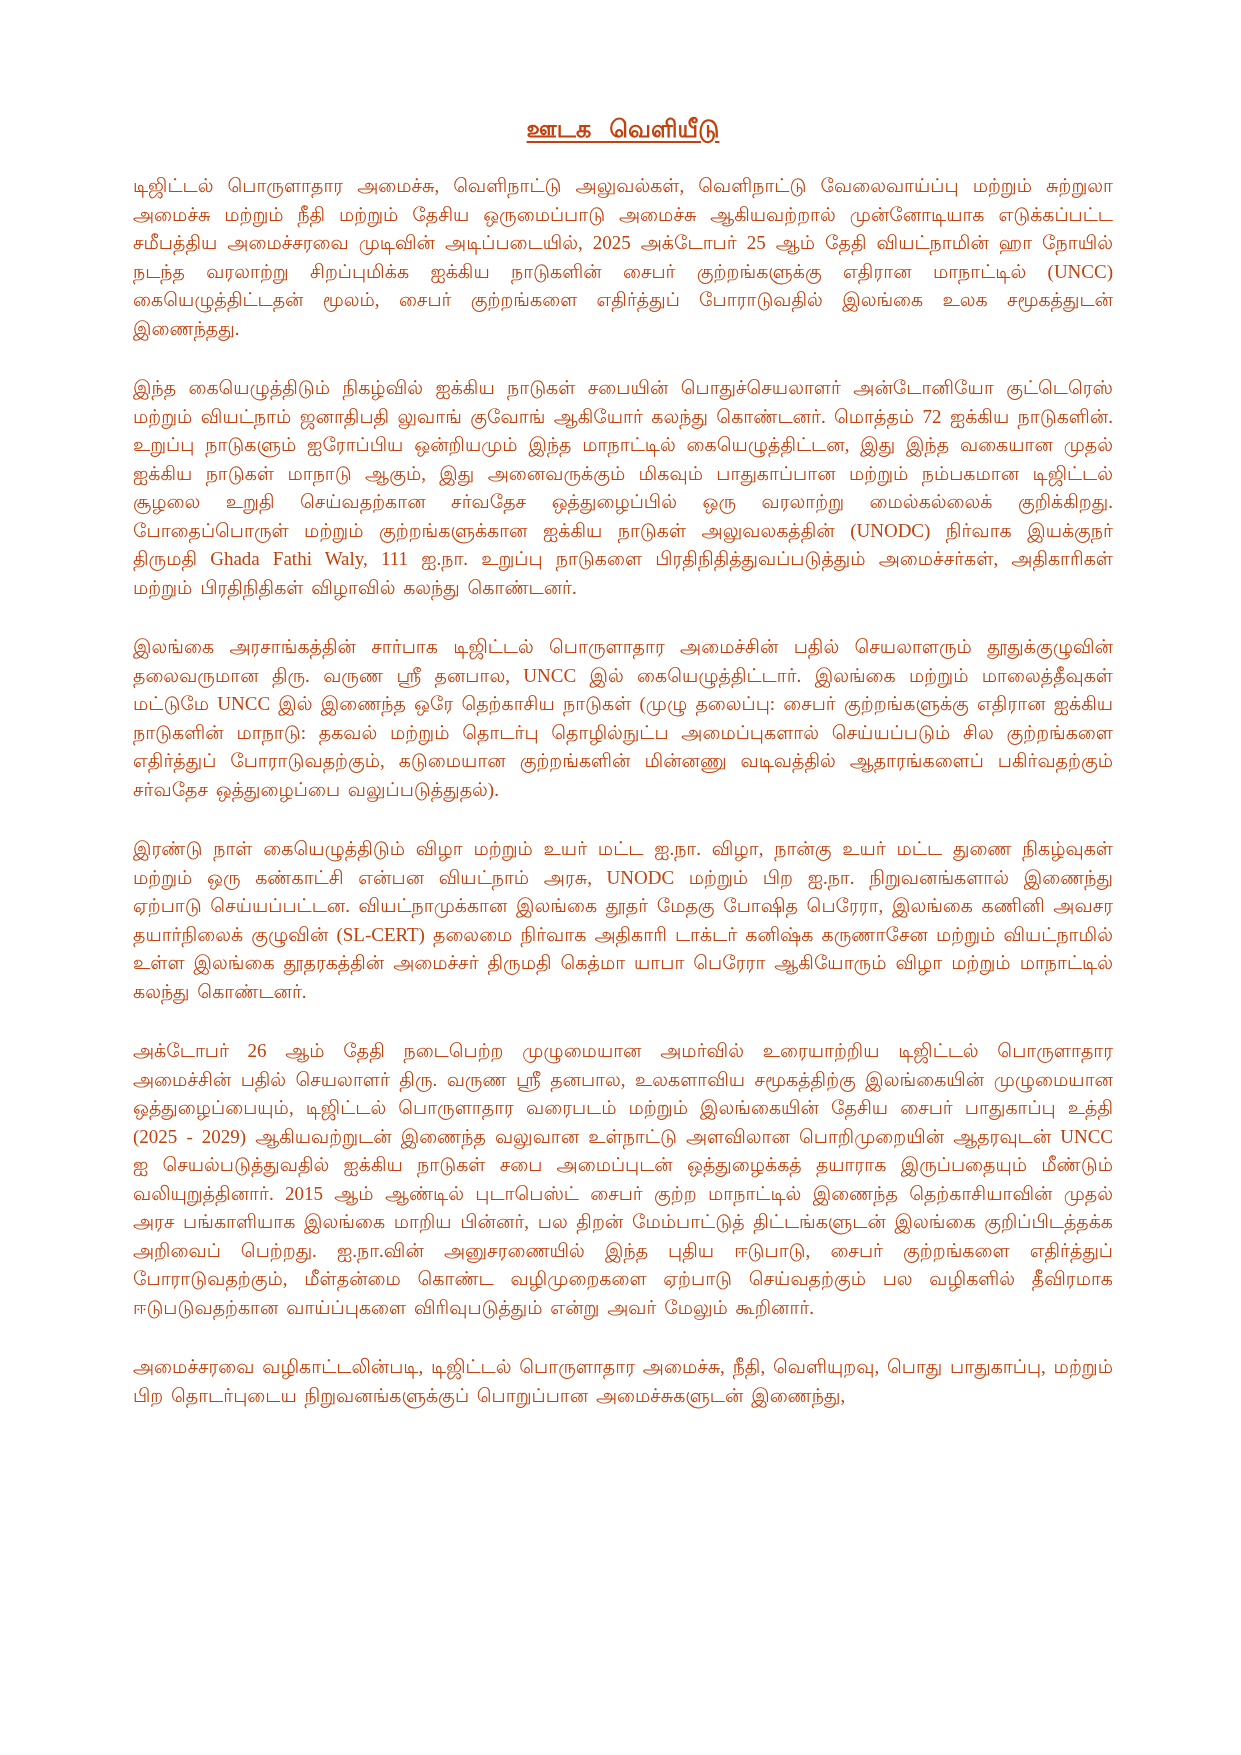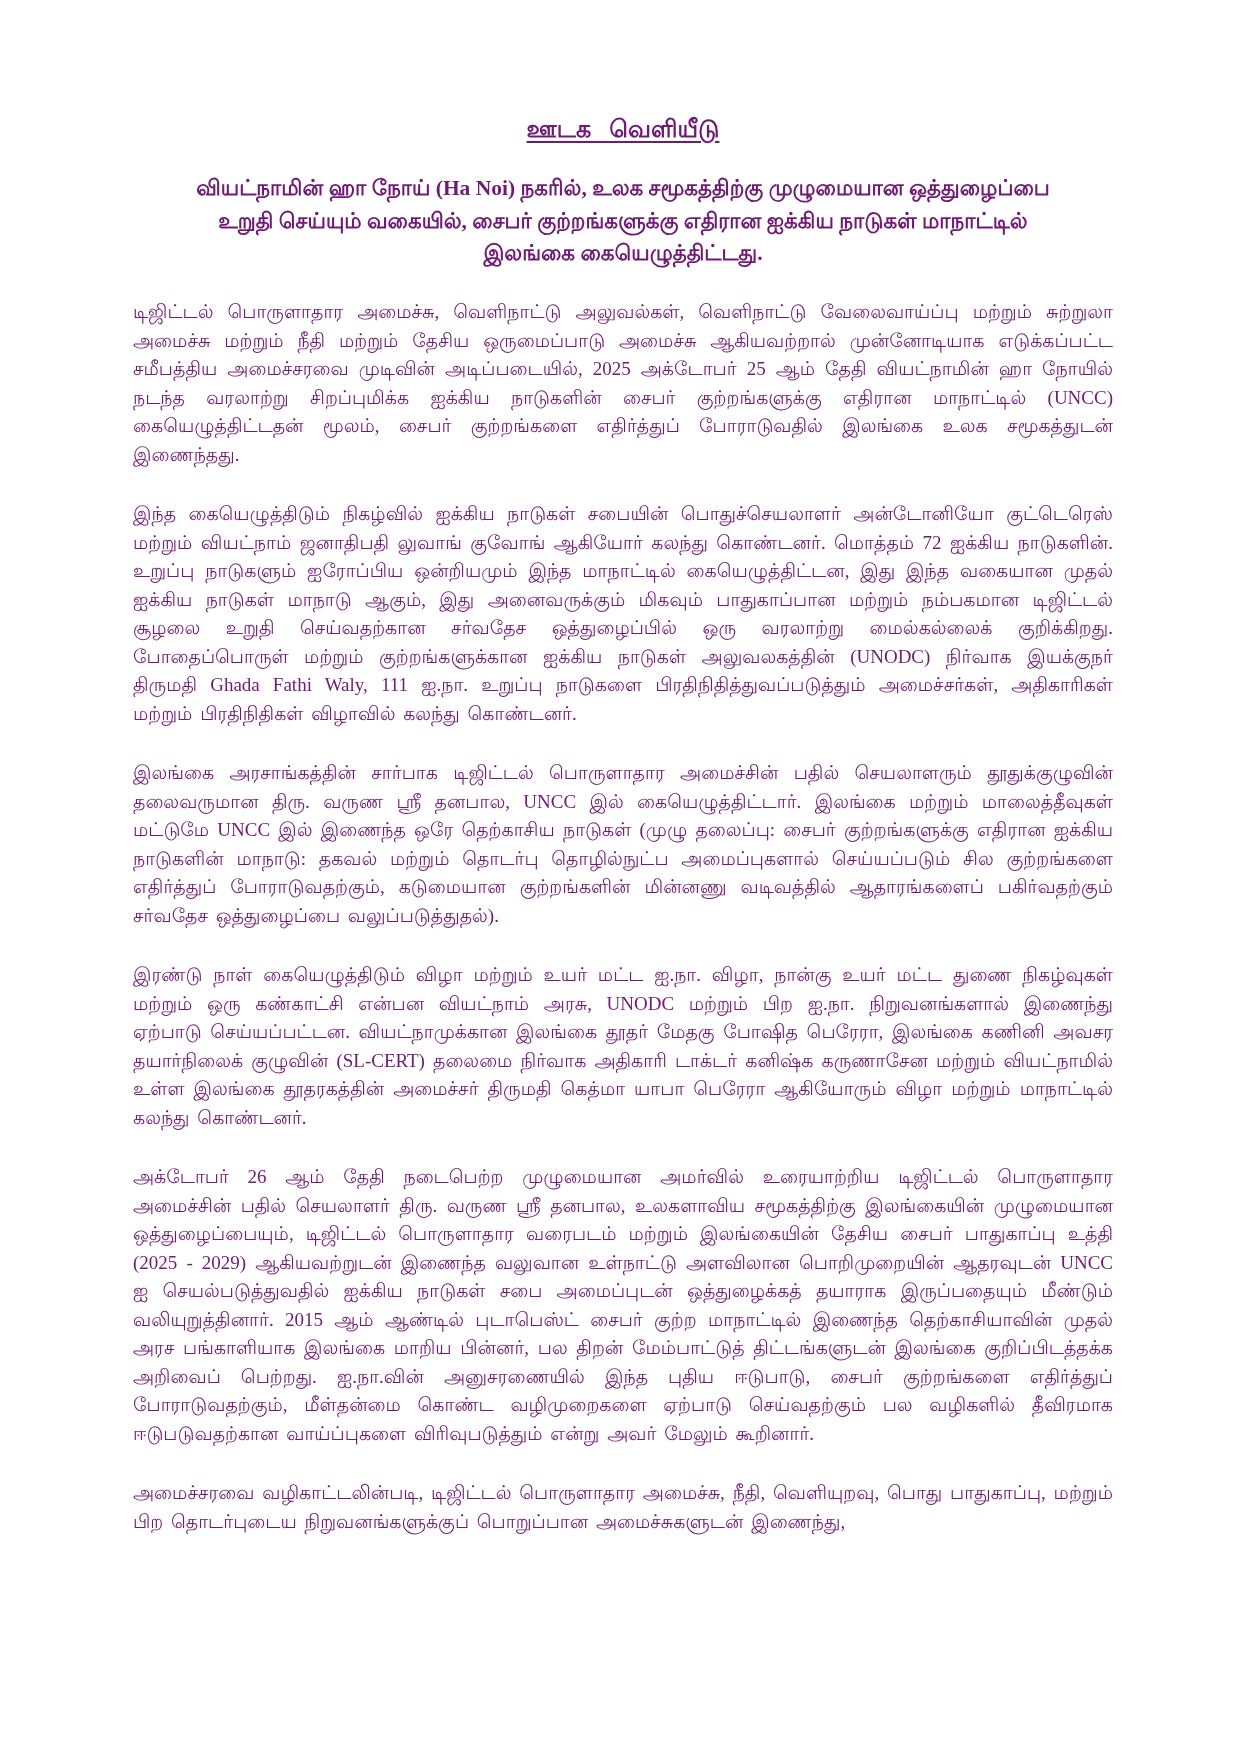--- a/index.html
+++ b/index.html
@@ -9,21 +9,21 @@
   }
   .page {
     position: relative;
     width: 1241px;
     height: 1755px;
     margin: 0 auto;
     background: #ffffff;
     box-sizing: border-box;
     padding: 116px 128px 40px 133px;
     font-family: "Liberation Serif", "DejaVu Serif", serif;
-    color: #701a75;
+    color: #c2410c;
   }
   .title {
     font-size: 24px;
     font-weight: bold;
     text-decoration: underline;
     text-underline-offset: 4px;
     text-align: center;
     word-spacing: 12px;
     margin: 0 0 26px 0;
   }
@@ -45,21 +45,20 @@
   .body-text .para:last-child {
     margin-bottom: 0;
   }
 </style>
 </head>
 <body>
 
 <div class="page">
   <h1 class="title">ஊடக வெளியீடு</h1>
 
-  <h2 class="subtitle">வியட்நாமின் ஹா நோய் (Ha Noi) நகரில், உலக சமூகத்திற்கு முழுமையான ஒத்துழைப்பை உறுதி செய்யும் வகையில், சைபர் குற்றங்களுக்கு எதிரான ஐக்கிய நாடுகள் மாநாட்டில் இலங்கை கையெழுத்திட்டது.</h2>
 
   <div class="body-text">
     <p class="para">டிஜிட்டல் பொருளாதார அமைச்சு, வெளிநாட்டு அலுவல்கள், வெளிநாட்டு வேலைவாய்ப்பு மற்றும் சுற்றுலா அமைச்சு மற்றும் நீதி மற்றும் தேசிய ஒருமைப்பாடு அமைச்சு ஆகியவற்றால் முன்னோடியாக எடுக்கப்பட்ட சமீபத்திய அமைச்சரவை முடிவின் அடிப்படையில், 2025 அக்டோபர் 25 ஆம் தேதி வியட்நாமின் ஹா நோயில் நடந்த வரலாற்று சிறப்புமிக்க ஐக்கிய நாடுகளின் சைபர் குற்றங்களுக்கு எதிரான மாநாட்டில் (UNCC) கையெழுத்திட்டதன் மூலம், சைபர் குற்றங்களை எதிர்த்துப் போராடுவதில் இலங்கை உலக சமூகத்துடன் இணைந்தது.</p>
     <p class="para">இந்த கையெழுத்திடும் நிகழ்வில் ஐக்கிய நாடுகள் சபையின் பொதுச்செயலாளர் அன்டோனியோ குட்டெரெஸ் மற்றும் வியட்நாம் ஜனாதிபதி லுவாங் குவோங் ஆகியோர் கலந்து கொண்டனர். மொத்தம் 72 ஐக்கிய நாடுகளின். உறுப்பு நாடுகளும் ஐரோப்பிய ஒன்றியமும் இந்த மாநாட்டில் கையெழுத்திட்டன, இது இந்த வகையான முதல் ஐக்கிய நாடுகள் மாநாடு ஆகும், இது அனைவருக்கும் மிகவும் பாதுகாப்பான மற்றும் நம்பகமான டிஜிட்டல் சூழலை உறுதி செய்வதற்கான சர்வதேச ஒத்துழைப்பில் ஒரு வரலாற்று மைல்கல்லைக் குறிக்கிறது. போதைப்பொருள் மற்றும் குற்றங்களுக்கான ஐக்கிய நாடுகள் அலுவலகத்தின் (UNODC) நிர்வாக இயக்குநர் திருமதி Ghada Fathi Waly, 111 ஐ.நா. உறுப்பு நாடுகளை பிரதிநிதித்துவப்படுத்தும் அமைச்சர்கள், அதிகாரிகள் மற்றும் பிரதிநிதிகள் விழாவில் கலந்து கொண்டனர்.</p>
     <p class="para">இலங்கை அரசாங்கத்தின் சார்பாக டிஜிட்டல் பொருளாதார அமைச்சின் பதில் செயலாளரும் தூதுக்குழுவின் தலைவருமான திரு. வருண ஸ்ரீ தனபால, UNCC இல் கையெழுத்திட்டார். இலங்கை மற்றும் மாலைத்தீவுகள் மட்டுமே UNCC இல் இணைந்த ஒரே தெற்காசிய நாடுகள் (முழு தலைப்பு: சைபர் குற்றங்களுக்கு எதிரான ஐக்கிய நாடுகளின் மாநாடு: தகவல் மற்றும் தொடர்பு தொழில்நுட்ப அமைப்புகளால் செய்யப்படும் சில குற்றங்களை எதிர்த்துப் போராடுவதற்கும், கடுமையான குற்றங்களின் மின்னணு வடிவத்தில் ஆதாரங்களைப் பகிர்வதற்கும் சர்வதேச ஒத்துழைப்பை வலுப்படுத்துதல்).</p>
     <p class="para">இரண்டு நாள் கையெழுத்திடும் விழா மற்றும் உயர் மட்ட ஐ.நா. விழா, நான்கு உயர் மட்ட துணை நிகழ்வுகள் மற்றும் ஒரு கண்காட்சி என்பன வியட்நாம் அரசு, UNODC மற்றும் பிற ஐ.நா. நிறுவனங்களால் இணைந்து ஏற்பாடு செய்யப்பட்டன. வியட்நாமுக்கான இலங்கை தூதர் மேதகு போஷித பெரேரா, இலங்கை கணினி அவசர தயார்நிலைக் குழுவின் (SL-CERT) தலைமை நிர்வாக அதிகாரி டாக்டர் கனிஷ்க கருணாசேன மற்றும் வியட்நாமில் உள்ள இலங்கை தூதரகத்தின் அமைச்சர் திருமதி கெத்மா யாபா பெரேரா ஆகியோரும் விழா மற்றும் மாநாட்டில் கலந்து கொண்டனர்.</p>
     <p class="para">அக்டோபர் 26 ஆம் தேதி நடைபெற்ற முழுமையான அமர்வில் உரையாற்றிய டிஜிட்டல் பொருளாதார அமைச்சின் பதில் செயலாளர் திரு. வருண ஸ்ரீ தனபால, உலகளாவிய சமூகத்திற்கு இலங்கையின் முழுமையான ஒத்துழைப்பையும், டிஜிட்டல் பொருளாதார வரைபடம் மற்றும் இலங்கையின் தேசிய சைபர் பாதுகாப்பு உத்தி (2025 - 2029) ஆகியவற்றுடன் இணைந்த வலுவான உள்நாட்டு அளவிலான பொறிமுறையின் ஆதரவுடன் UNCC ஐ செயல்படுத்துவதில் ஐக்கிய நாடுகள் சபை அமைப்புடன் ஒத்துழைக்கத் தயாராக இருப்பதையும் மீண்டும் வலியுறுத்தினார். 2015 ஆம் ஆண்டில் புடாபெஸ்ட் சைபர் குற்ற மாநாட்டில் இணைந்த தெற்காசியாவின் முதல் அரச பங்காளியாக இலங்கை மாறிய பின்னர், பல திறன் மேம்பாட்டுத் திட்டங்களுடன் இலங்கை குறிப்பிடத்தக்க அறிவைப் பெற்றது. ஐ.நா.வின் அனுசரணையில் இந்த புதிய ஈடுபாடு, சைபர் குற்றங்களை எதிர்த்துப் போராடுவதற்கும், மீள்தன்மை கொண்ட வழிமுறைகளை ஏற்பாடு செய்வதற்கும் பல வழிகளில் தீவிரமாக ஈடுபடுவதற்கான வாய்ப்புகளை விரிவுபடுத்தும் என்று அவர் மேலும் கூறினார்.</p>
     <p class="para">அமைச்சரவை வழிகாட்டலின்படி, டிஜிட்டல் பொருளாதார அமைச்சு, நீதி, வெளியுறவு, பொது பாதுகாப்பு, மற்றும் பிற தொடர்புடைய நிறுவனங்களுக்குப் பொறுப்பான அமைச்சுகளுடன் இணைந்து,</p>
   </div>
 </div>

